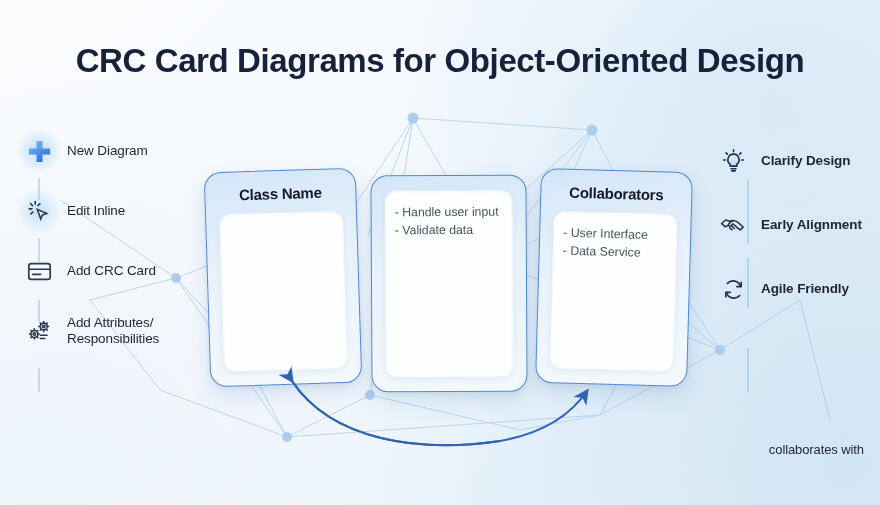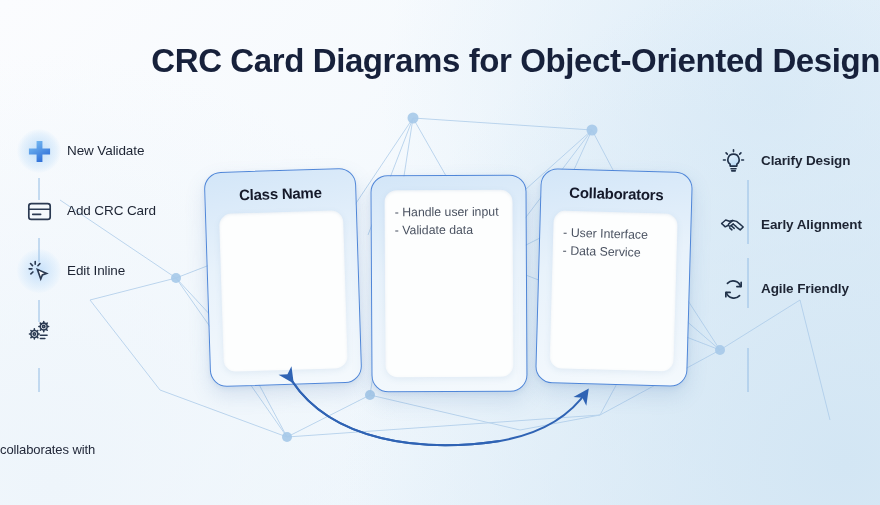--- a/index.html
+++ b/index.html
@@ -36,21 +36,21 @@
     width: 880px;
     height: 505px;
     pointer-events: none;
   }
 
   
   #title {
     position: absolute;
     left: 0; right: 0;
     top: 42px;
-    text-align: right;
+    text-align: center;
     font-size: 33px;
     font-weight: bold;
     letter-spacing: -0.4px;
     color: #17213b;
     white-space: nowrap;
   }
 
   
   .rail {
     position: absolute;
@@ -168,21 +168,21 @@
     color: #4a5261;
     line-height: 1.45;
     white-space: nowrap;
   }
 
   
   #collab-label {
     position: absolute;
     left: 0; right: 16px;
     top: 442px;
-    text-align: left;
+    text-align: right;
     font-size: 13px;
     color: #23293a;
     letter-spacing: -0.1px;
   }
 </style>
 </head>
 <body>
 
 <div id="stage">
 
@@ -239,57 +239,58 @@
         <svg width="27" height="27" viewBox="0 0 24 24" style="position:relative">
           <defs>
               <linearGradient id="gPlus" x1="0" y1="0" x2="0.6" y2="1">
             <stop offset="0%" stop-color="#7fc4f5"></stop>
                 <stop offset="100%" stop-color="#2f6fd8"></stop>
           </linearGradient>
             </defs>
           <path d="M9.4 2.6h5.2v6.8h6.8v5.2h-6.8v6.8H9.4v-6.8H2.6V9.4h6.8z" fill="url(#gPlus)" rx="2"></path>
         </svg>
       </span>
-      <span class="rail-label">New Validate</span>
+      <span class="rail-label">New Diagram</span>
+    </div>
+
+    <div class="rail-item">
+      <span class="rail-icon">
+        <span class="glow soft"></span>
+        <svg width="26" height="26" viewBox="0 0 24 24" fill="none" stroke="#2b3a52" stroke-width="1.5" stroke-linecap="round" style="position:relative">
+          <path d="M10.5 10.5 L19 14.2 L15.1 15.6 L13.6 19.4 z" fill="#fff"></path>
+          <path d="M8.5 3.2v2.6M4.2 5.1l1.8 1.9M2.9 10h2.6M4.5 14.7l1.9-1.8M12.8 5.2l-1.8 1.9"></path>
+        </svg>
+      </span>
+      <span class="rail-label">Edit Inline</span>
     </div>
 
     <div class="rail-item">
       <span class="rail-icon">
         <svg width="27" height="27" viewBox="0 0 24 24" fill="none" stroke="#2b3a52" stroke-width="1.5" stroke-linecap="round" stroke-linejoin="round">
           <rect x="2.5" y="5" width="19" height="14" rx="2.2"></rect>
           <path d="M2.5 10h19"></path>
           <path d="M6 14.5h7"></path>
         </svg>
       </span>
       <span class="rail-label">Add CRC Card</span>
-    </div>
-
-    <div class="rail-item">
-      <span class="rail-icon">
-        <span class="glow soft"></span>
-        <svg width="26" height="26" viewBox="0 0 24 24" fill="none" stroke="#2b3a52" stroke-width="1.5" stroke-linecap="round" style="position:relative">
-          <path d="M10.5 10.5 L19 14.2 L15.1 15.6 L13.6 19.4 z" fill="#fff"></path>
-          <path d="M8.5 3.2v2.6M4.2 5.1l1.8 1.9M2.9 10h2.6M4.5 14.7l1.9-1.8M12.8 5.2l-1.8 1.9"></path>
-        </svg>
-      </span>
-      <span class="rail-label">Edit Inline</span>
     </div>
 
     <div class="rail-item">
       <span class="rail-icon">
         <svg width="29" height="29" viewBox="0 0 26 26" fill="none" stroke="#2b3a52" stroke-width="1.4" stroke-linecap="round">
           <circle cx="16.8" cy="8.6" r="3.1"></circle>
           <circle cx="16.8" cy="8.6" r="1.1"></circle>
           <path d="M16.8 4v1.2M16.8 12v1.2M12.4 8.6h1.2M20 8.6h1.2M13.7 5.5l.9.9M19 11l.9.9M19.9 5.5l-.9.9M14.6 11l-.9.9"></path>
           <circle cx="8.4" cy="15.2" r="3.1"></circle>
           <circle cx="8.4" cy="15.2" r="1.1"></circle>
           <path d="M8.4 10.6v1.2M8.4 18.6v1.2M4 15.2h1.2M11.6 15.2h1.2M5.3 12.1l.9.9M10.6 17.6l.9.9M11.5 12.1l-.9.9M6.2 17.6l-.9.9"></path>
           <path d="M13.8 16.4h6M13.8 19.2h4"></path>
         </svg>
       </span>
+      <span class="rail-label">Add Attributes/ Responsibilities</span>
     </div>
 
   </div>
 
   <div id="right-rail" class="rail">
 
     <div class="rail-item">
       <span class="chip"></span>
       <span class="rail-icon">
         <svg width="27" height="27" viewBox="0 0 24 24" fill="none" stroke="#21324a" stroke-width="1.45" stroke-linecap="round" stroke-linejoin="round">

